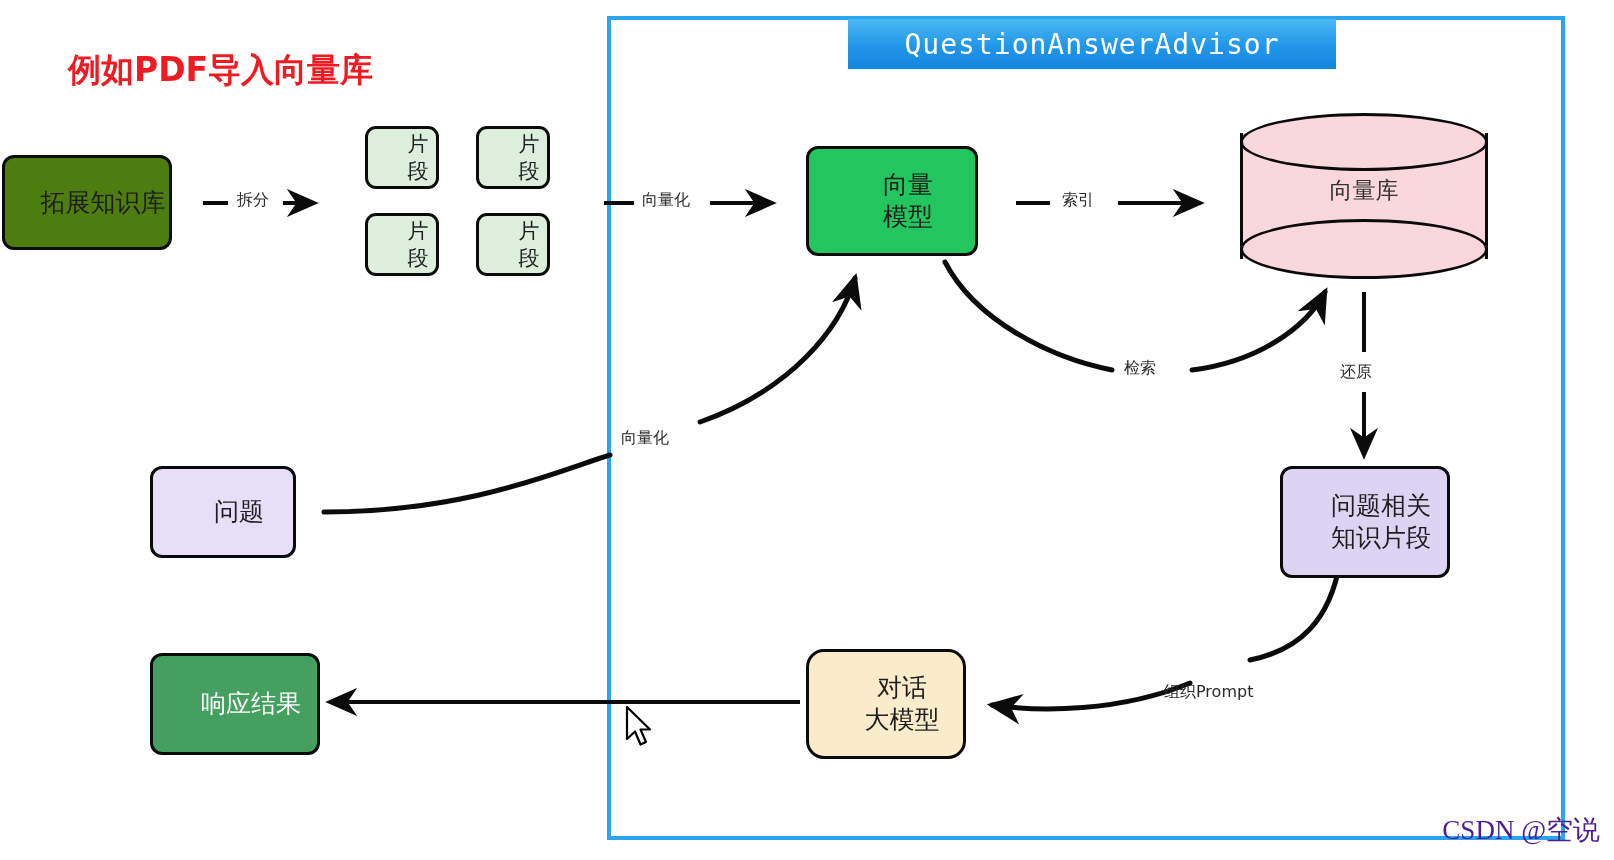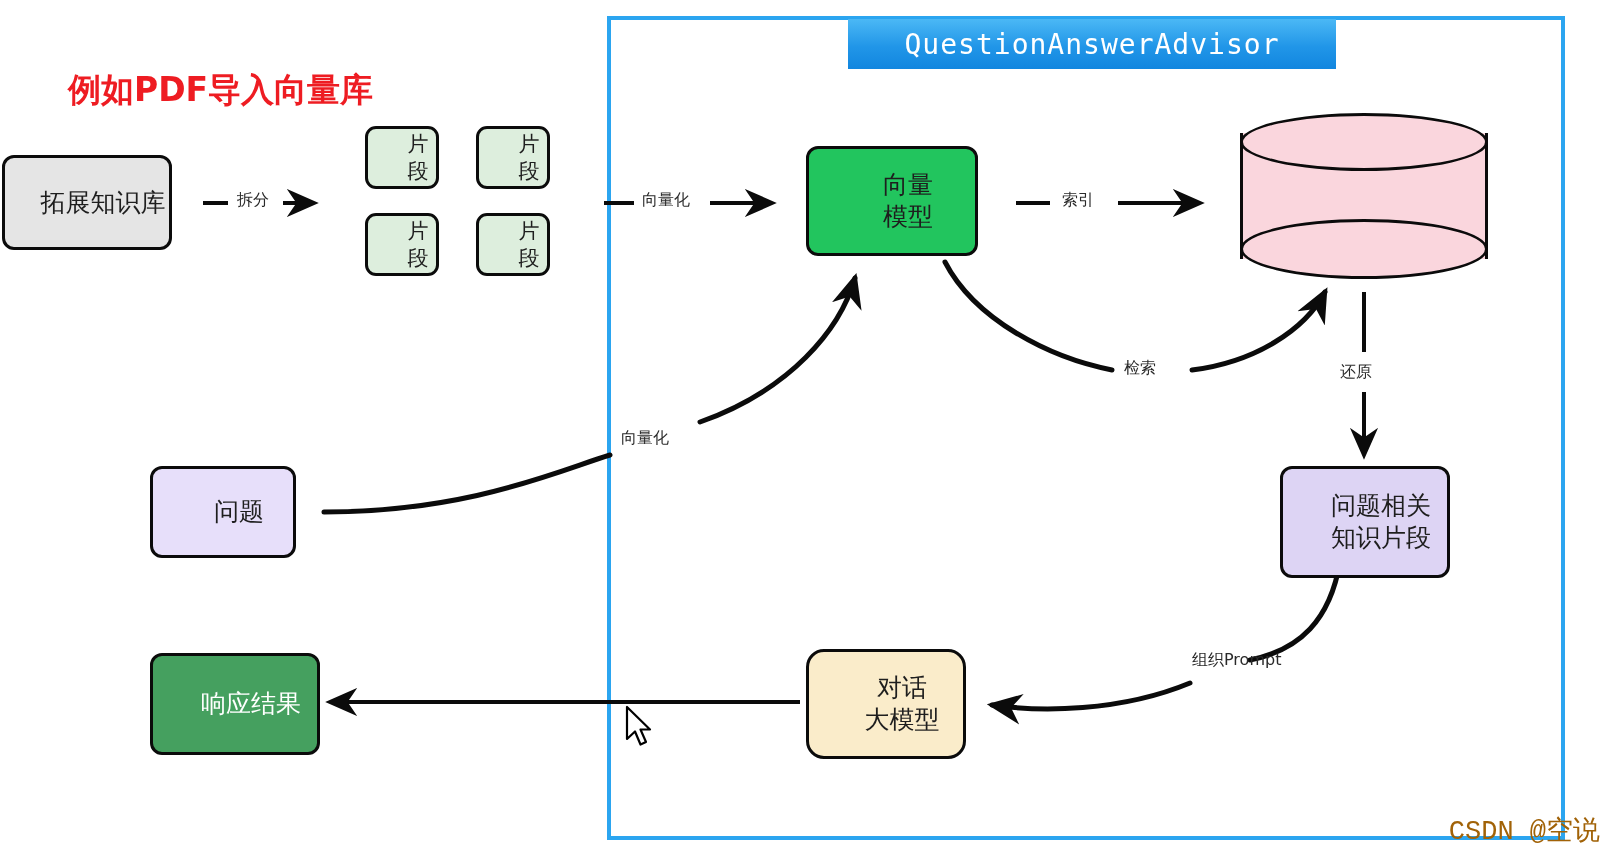--- a/index.html
+++ b/index.html
@@ -32,21 +32,21 @@
     line-height: 1.28;
     color: #1e1e1e;
     font-family: "DejaVu Sans", "Liberation Sans", sans-serif;
     padding-left: 32px;
   }
   .node .lines { display: block; }
 
   
   .n-knowledge {
     left: 2px; top: 155px; width: 170px; height: 95px;
-    background: #e5e5e5;
+    background: #4d7c0f;
     font-size: 25px;
     border-radius: 12px;
   }
   .n-frag {
     width: 74px; height: 63px;
     background: #ddeedd;
     font-size: 21px;
     border-radius: 11px;
     border-width: 3px;
   }
@@ -156,34 +156,34 @@
   
   .lbl {
     position: absolute;
     color: #2a2a2a;
     font-size: 16px;
     white-space: nowrap;
     font-family: "DejaVu Sans", "Liberation Sans", sans-serif;
   }
   .red-title {
     position: absolute;
-    left: 68px; top: 68px;
+    left: 68px; top: 48px;
     color: #ee1c22;
     font-size: 33px;
     font-weight: 700;
     white-space: nowrap;
     font-family: "DejaVu Sans", "Liberation Sans", sans-serif;
   }
   .watermark {
     position: absolute;
     right: 14px; bottom: 12px;
-    color: #a16207;
+    color: #4c1d95;
     font-size: 27px;
     white-space: nowrap;
-    font-family: Liberation Mono, monospace;
+    font-family: Liberation Serif, serif;
   }
   .cursor {
     position: absolute;
     left: 624px; top: 705px;
     width: 30px; height: 44px;
   }
 </style>
 </head>
 <body>
 
@@ -261,38 +261,39 @@
     <span style="display:block;">模型</span>
   </span>
 </div>
 
 <div class="lbl" style="left:1062px; top:190px;">索引</div>
 
 <div class="cylinder">
   <div class="cyl-body"></div>
   <div class="cyl-bottom"></div>
   <div class="cyl-top"></div>
+  <div class="cyl-label">向量库</div>
 </div>
 
 <div class="lbl" style="left:1124px; top:358px;">检索</div>
 <div class="lbl" style="left:1340px; top:362px;">还原</div>
 <div class="lbl" style="left:621px; top:428px;">向量化</div>
 
 <div class="node n-question">
   <span>问题</span>
 </div>
 
 <div class="node n-relevant">
   <span class="lines">
     <span style="display:block;">问题相关</span>
     <span style="display:block;font-family:Liberation Serif, serif;">知识片段</span>
   </span>
 </div>
 
-<div class="lbl" style="left:1164px; top:650px;margin-left:28px;">组织Prompt</div>
+<div class="lbl" style="left:1164px; top:682px;">组织Prompt</div>
 
 <div class="node n-chatmodel">
   <span class="lines">
     <span style="display:block;">对话</span>
     <span style="display:block;">大模型</span>
   </span>
 </div>
 
 <div class="node n-response">
   <span>响应结果</span>

